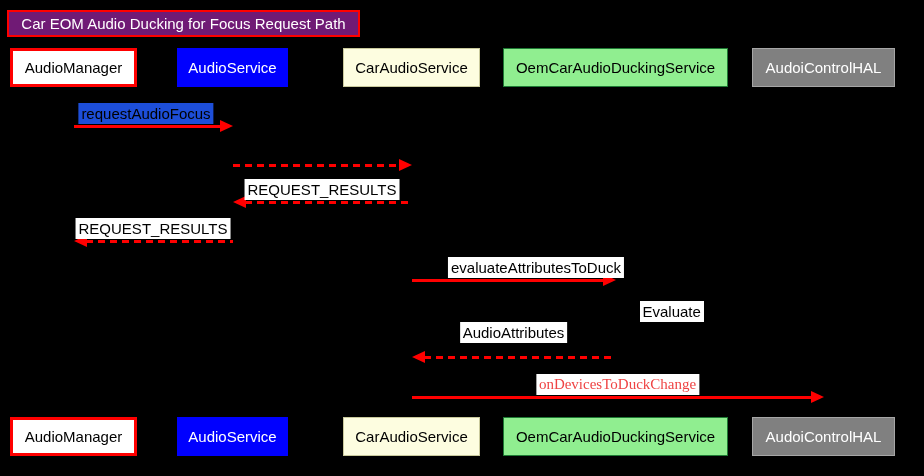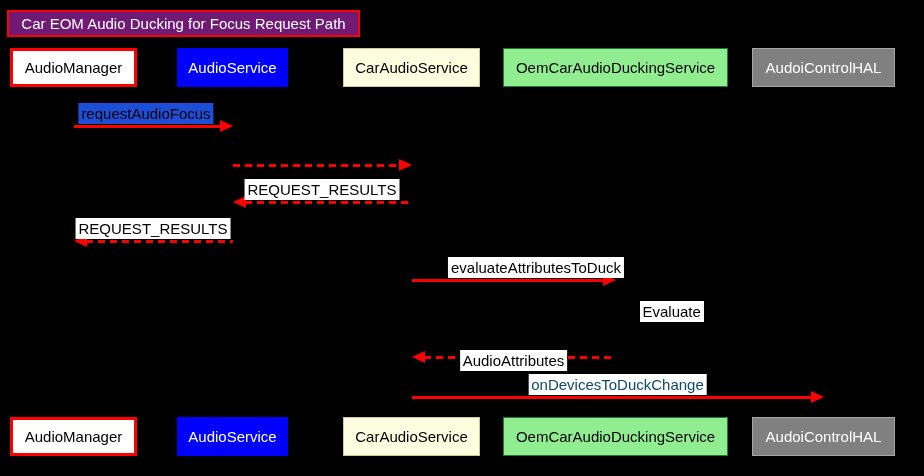--- a/index.html
+++ b/index.html
@@ -47,17 +47,17 @@
     <div class="mlabel" style="background: rgb(255, 255, 255); color: rgb(0, 0, 0); left: 322px; top: 179px; transform: translateX(-50%);">REQUEST_RESULTS</div>
     <div class="mline" style="left: 85.5px; top: 240px; width: 147px; background: repeating-linear-gradient(to right, rgb(255, 0, 0) 0px, rgb(255, 0, 0) 7px, transparent 7px, transparent 12px);"></div>
     <div class="mhead" style="top: 235px; border-top: 6px solid transparent; border-bottom: 6px solid transparent; left: 73.5px; border-right: 13px solid rgb(255, 0, 0);"></div>
     <div class="mlabel" style="background: rgb(255, 255, 255); color: rgb(0, 0, 0); left: 153px; top: 218px; transform: translateX(-50%);">REQUEST_RESULTS</div>
     <div class="mline" style="left: 411.5px; top: 279px; width: 192px; background: rgb(255, 0, 0);"></div>
     <div class="mhead" style="top: 274px; border-top: 6px solid transparent; border-bottom: 6px solid transparent; left: 602.5px; border-left: 13px solid rgb(255, 0, 0);"></div>
     <div class="mlabel" style="background: rgb(255, 255, 255); color: rgb(0, 0, 0); left: 536px; top: 257px; transform: translateX(-50%);">evaluateAttributesToDuck</div>
     <div class="mlabel" style="background: rgb(255, 255, 255); color: rgb(0, 0, 0); left: 639.5px; top: 301px;">Evaluate</div>
     <div class="mline" style="left: 423.5px; top: 356px; width: 192px; background: repeating-linear-gradient(to right, rgb(255, 0, 0) 0px, rgb(255, 0, 0) 7px, transparent 7px, transparent 12px);"></div>
     <div class="mhead" style="top: 351px; border-top: 6px solid transparent; border-bottom: 6px solid transparent; left: 411.5px; border-right: 13px solid rgb(255, 0, 0);"></div>
-    <div class="mlabel" style="background: rgb(255, 255, 255); color: rgb(0, 0, 0); left: 513.5px; top: 350px; transform: translateX(-50%);">AudioAttributes</div>
+    <div class="mlabel" style="background: rgb(255, 255, 255); color: rgb(0, 0, 0); left: 513.5px; top: 322px; transform: translateX(-50%);">AudioAttributes</div>
     <div class="mline" style="left: 411.5px; top: 396px; width: 400px; background: rgb(255, 0, 0);"></div>
     <div class="mhead" style="top: 391px; border-top: 6px solid transparent; border-bottom: 6px solid transparent; left: 810.5px; border-left: 13px solid rgb(255, 0, 0);"></div>
-    <div class="mlabel" style="background: rgb(255, 255, 255); color: #0c4a6e; left: 617.5px; top: 374px; transform: translateX(-50%);">onDevicesToDuckChange</div>
+    <div class="mlabel" style="background: rgb(255, 255, 255); color: #ef4444; left: 617.5px; top: 374px; transform: translateX(-50%); font-family: Liberation Serif, serif;">onDevicesToDuckChange</div>
   </div>
 
 </body></html>

